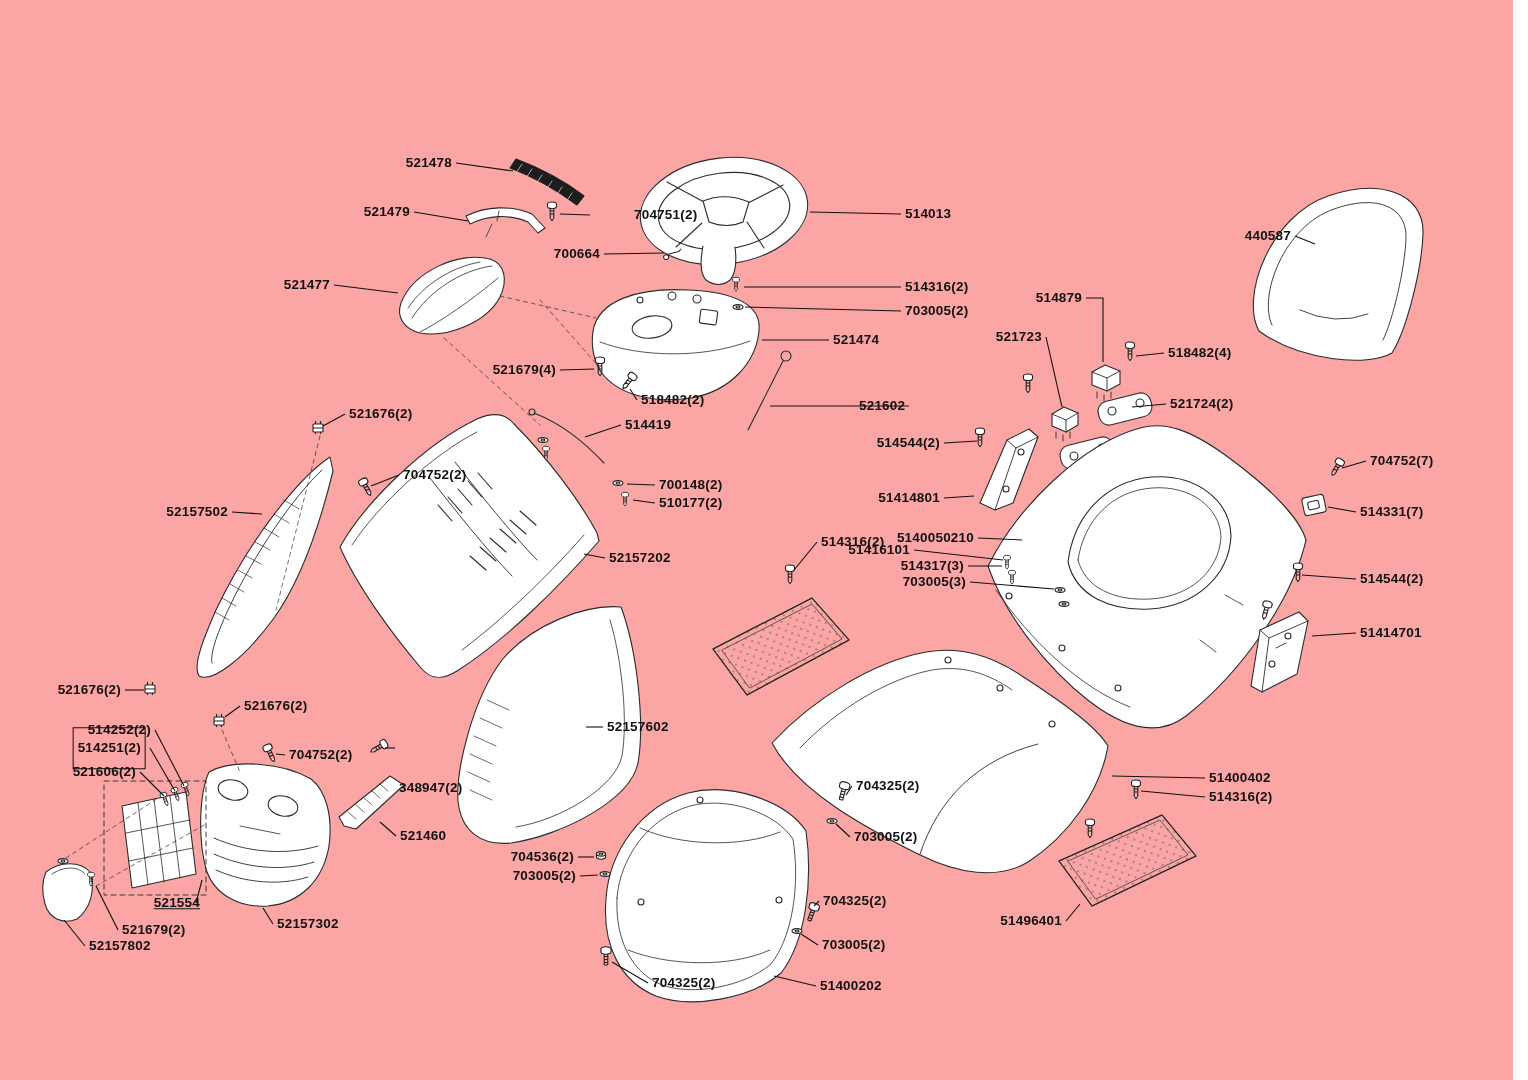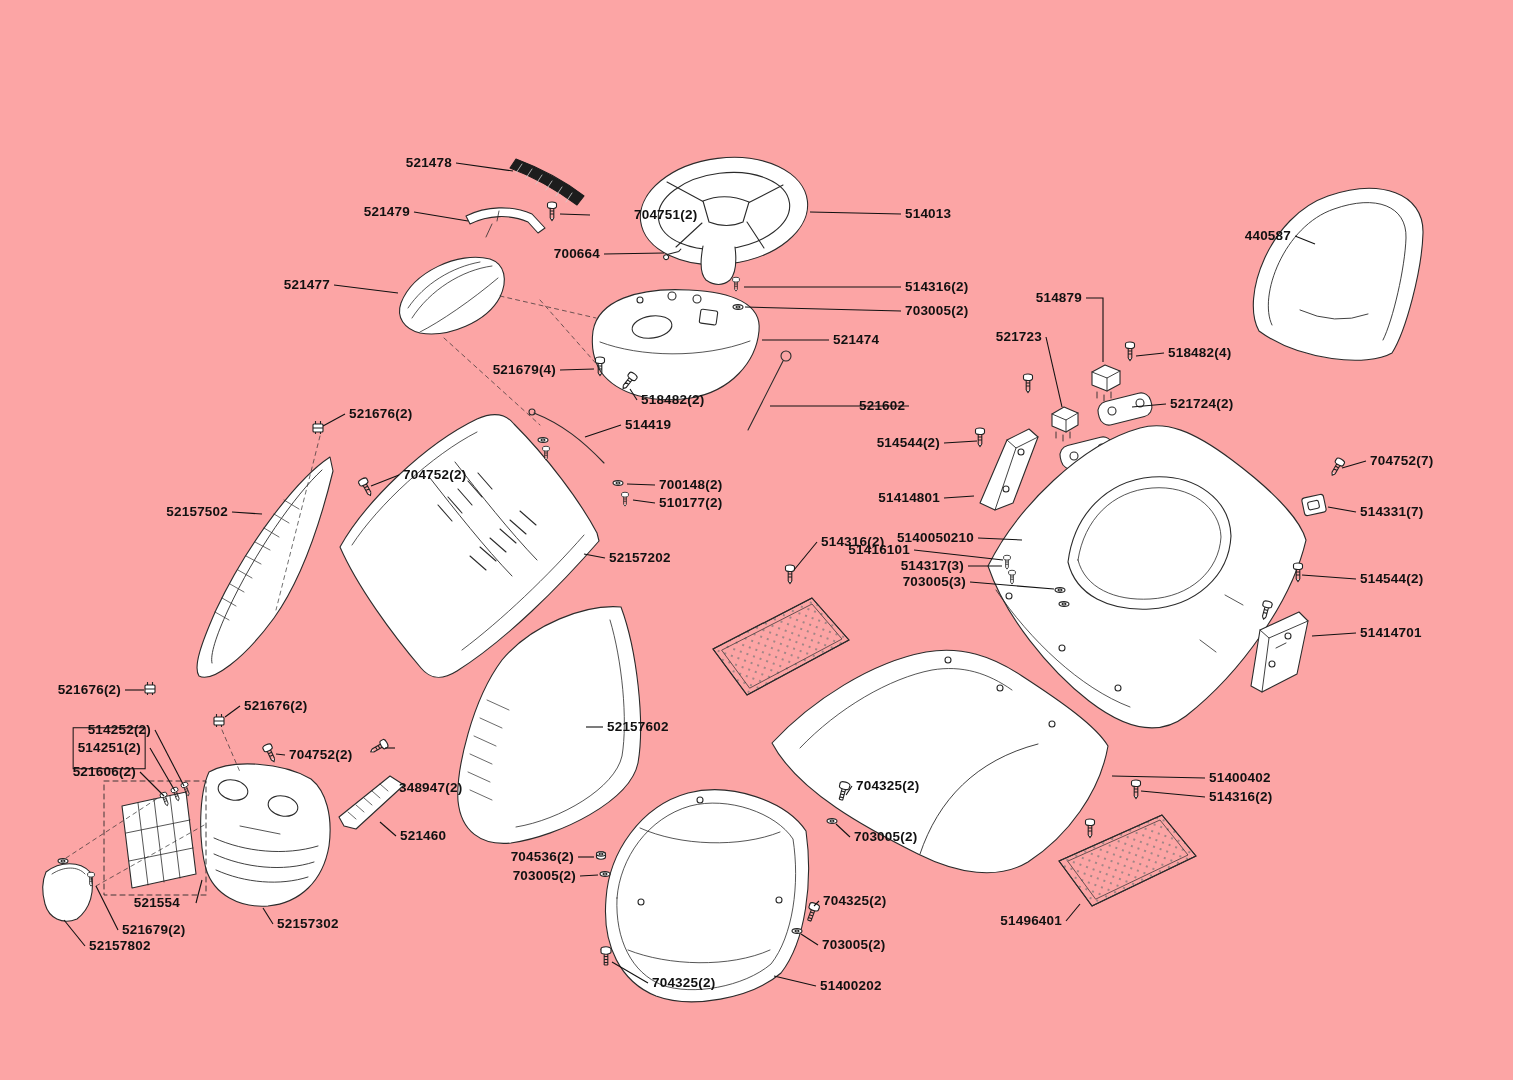--- a/index.html
+++ b/index.html
@@ -486,21 +486,21 @@
       <div class="part-label" style="top: 755px; left: 289px; transform: translateY(-50%);">704752(2)</div>
       <div class="part-label" style="top: 748px; left: 399px; transform: translateY(-50%); margin-top: 40px;">348947(2)</div>
       <div class="part-label" style="top: 727px; left: 607px; transform: translateY(-50%);">52157602</div>
       <div class="part-label" style="top: 836px; left: 400px; transform: translateY(-50%);">521460</div>
       <div class="part-label" style="top: 786px; left: 856px; transform: translateY(-50%);">704325(2)</div>
       <div class="part-label" style="top: 837px; left: 854px; transform: translateY(-50%);">703005(2)</div>
       <div class="part-label" style="top: 778px; left: 1209px; transform: translateY(-50%);">51400402</div>
       <div class="part-label" style="top: 797px; left: 1209px; transform: translateY(-50%);">514316(2)</div>
       <div class="part-label" style="top: 857px; left: 574px; transform: translate(-100%, -50%);">704536(2)</div>
       <div class="part-label" style="top: 876px; left: 576px; transform: translate(-100%, -50%);">703005(2)</div>
-      <div class="part-label" style="top: 903px; left: 180px; transform: translate(-100%, -50%);">521554</div>
+      <div class="part-label" style="top: 903px; left: 200px; transform: translate(-100%, -50%); text-decoration: underline;">521554</div>
       <div class="part-label" style="top: 901px; left: 823px; transform: translateY(-50%);">704325(2)</div>
       <div class="part-label" style="top: 921px; left: 1062px; transform: translate(-100%, -50%);">51496401</div>
       <div class="part-label" style="top: 930px; left: 122px; transform: translateY(-50%);">521679(2)</div>
       <div class="part-label" style="top: 946px; left: 89px; transform: translateY(-50%);">52157802</div>
       <div class="part-label" style="top: 924px; left: 277px; transform: translateY(-50%); text-align: center;">52157302</div>
       <div class="part-label" style="top: 945px; left: 822px; transform: translateY(-50%);">703005(2)</div>
       <div class="part-label" style="top: 983px; left: 652px; transform: translateY(-50%);">704325(2)</div>
       <div class="part-label" style="top: 986px; left: 820px; transform: translateY(-50%);">51400202</div>
     </div>
 </div>

